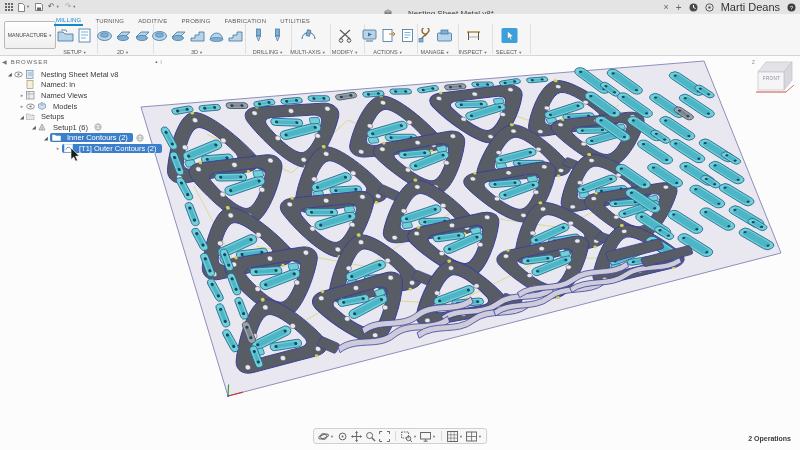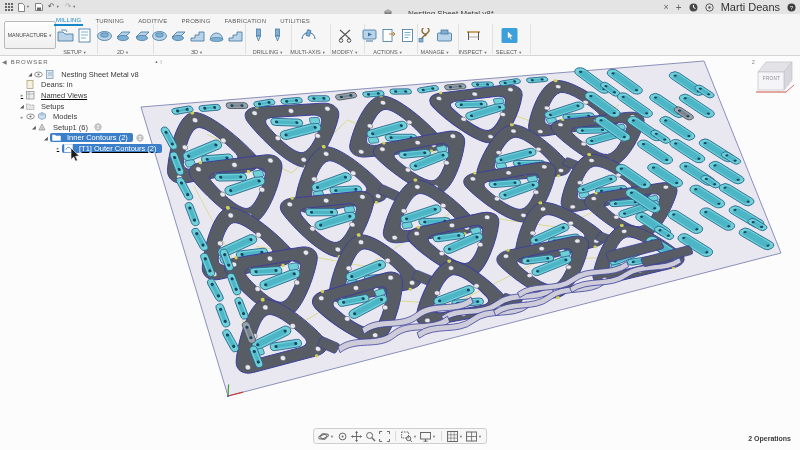--- a/index.html
+++ b/index.html
@@ -344,21 +344,21 @@
 <div id="browser">
   <div id="browser-head">
     <span id="browser-collapse">◀</span>
     <span id="browser-title">BROWSER</span>
     <span id="browser-head-icons">
       <span>▪</span>
       <span>⁞</span>
     </span>
   </div>
   <div id="browser-tree">
-        <div class="trow" style="padding-left: 4px; justify-content: center;">
+        <div class="trow" style="padding-left: 4px;">
           <span class="arrow expanded">◢</span>
           <span style="display:flex;" class="teye">
             <svg width="9" height="7" viewBox="0 0 9 7">
               <ellipse cx="4.5" cy="3.5" rx="3.8" ry="2.5" fill="none" stroke="#777" stroke-width="0.8"></ellipse>
               <circle cx="4.5" cy="3.5" r="1.1" fill="#777"></circle>
             </svg>
           </span>
           <span style="display:flex;" class="ticon">
             <svg width="9" height="9" viewBox="0 0 9 9">
               <rect x="0.5" y="0.5" width="6.5" height="8" fill="#dfe8f2" stroke="#6f8fb0" stroke-width="0.7"></rect>
@@ -368,57 +368,57 @@
           </span>
           <span class="tlabel">Nesting Sheet Metal v8</span>
         </div>
         <div class="trow" style="padding-left: 16px;">
           <span class="arrow"></span>
           <span style="display:flex;" class="ticon">
             <svg width="9" height="9" viewBox="0 0 9 9">
               <rect x="1" y="0.5" width="6" height="8" fill="#f4f0df" stroke="#a79b6a" stroke-width="0.7"></rect>
             </svg>
           </span>
-          <span class="tlabel">Deans: in</span>
-        </div>
-        <div class="trow" style="padding-left: 16px; text-decoration: underline;">
+          <span class="tlabel">Named: in</span>
+        </div>
+        <div class="trow" style="padding-left: 16px;">
           <span class="arrow collapsed">▸</span>
           <span style="display:flex;" class="ticon">
             <svg width="9" height="9" viewBox="0 0 9 9">
               <rect x="0.5" y="0.5" width="7.5" height="7.5" fill="#eee" stroke="#888" stroke-width="0.7"></rect>
               <line x1="3" y1="0.5" x2="3" y2="8" stroke="#888" stroke-width="0.5"></line>
               <line x1="0.5" y1="3" x2="8" y2="3" stroke="#888" stroke-width="0.5"></line>
             </svg>
           </span>
           <span class="tlabel">Named Views</span>
-        </div>
-        <div class="trow" style="padding-left: 16px;">
-          <span class="arrow expanded">◢</span>
-          <span style="display:flex;" class="ticon">
-            <svg width="9" height="9" viewBox="0 0 9 9">
-              <path d="M0.5,2 L3,2 L4,3 L8,3 L8,7.5 L0.5,7.5 Z" fill="#e6e6e6" stroke="#8a8a8a" stroke-width="0.7" stroke-dasharray="1.2 0.8"></path>
-            </svg>
-          </span>
-          <span class="tlabel">Setups</span>
         </div>
         <div class="trow" style="padding-left: 16px;">
           <span class="arrow collapsed">▸</span>
           <span style="display:flex;" class="teye">
             <svg width="9" height="7" viewBox="0 0 9 7">
               <ellipse cx="4.5" cy="3.5" rx="3.8" ry="2.5" fill="none" stroke="#777" stroke-width="0.8"></ellipse>
               <circle cx="4.5" cy="3.5" r="1.1" fill="#777"></circle>
             </svg>
           </span>
           <span style="display:flex;" class="ticon">
             <svg width="9" height="9" viewBox="0 0 9 9">
               <path d="M4,0.5 L7.5,2.3 V5.7 L4,7.5 L0.5,5.7 V2.3 Z" fill="#cfe0ee" stroke="#6f8fb0" stroke-width="0.7"></path>
               <path d="M4,0.5 L7.5,2.3 L4,4.1 L0.5,2.3 Z" fill="#a9c4dc"></path>
             </svg>
           </span>
           <span class="tlabel">Models</span>
+        </div>
+        <div class="trow" style="padding-left: 16px;">
+          <span class="arrow expanded">◢</span>
+          <span style="display:flex;" class="ticon">
+            <svg width="9" height="9" viewBox="0 0 9 9">
+              <path d="M0.5,2 L3,2 L4,3 L8,3 L8,7.5 L0.5,7.5 Z" fill="#e6e6e6" stroke="#8a8a8a" stroke-width="0.7" stroke-dasharray="1.2 0.8"></path>
+            </svg>
+          </span>
+          <span class="tlabel">Setups</span>
         </div>
         <div class="trow" style="padding-left: 28px;">
           <span class="arrow expanded">◢</span>
           <span style="display:flex;" class="ticon">
             <svg width="9" height="9" viewBox="0 0 9 9">
               <path d="M1,7 L4,1 L7,7 Z" fill="#e0e0e0" stroke="#8a8a8a" stroke-width="0.7"></path>
               <line x1="4" y1="4" x2="4" y2="7" stroke="#8a8a8a" stroke-width="0.6"></line>
             </svg>
           </span>
           <span class="tlabel">Setup1 (6)</span>
@@ -441,21 +441,21 @@
             <span class="tlabel">Inner Contours (2)</span>
           </span>
           <span style="display:flex;" class="wcs">
             <svg width="8" height="8" viewBox="0 0 8 8">
               <circle cx="4" cy="4" r="3.2" fill="#f5f5f5" stroke="#999" stroke-width="0.7"></circle>
               <line x1="0.8" y1="4" x2="7.2" y2="4" stroke="#999" stroke-width="0.5"></line>
               <ellipse cx="4" cy="4" rx="1.5" ry="3.2" fill="none" stroke="#999" stroke-width="0.5"></ellipse>
             </svg>
           </span>
         </div>
-        <div class="trow" style="padding-left: 52px; text-decoration: underline;">
+        <div class="trow" style="padding-left: 52px;">
           <span class="arrow collapsed">▸</span>
           <span class="selwrap">
             <span style="display:flex;" class="ticon">
               <svg width="9" height="9" viewBox="0 0 9 9">
                 <rect x="0.5" y="0.5" width="8" height="7.5" fill="#ffffff" stroke="#dce9f7" stroke-width="0.7"></rect>
                 <path d="M2,5.5 C3,2.5 6,2.5 7,5.5" fill="none" stroke="#3b7ec9" stroke-width="0.9"></path>
               </svg>
             </span>
             <span class="tlabel">[T1] Outer Contours (2)</span>
           </span>

